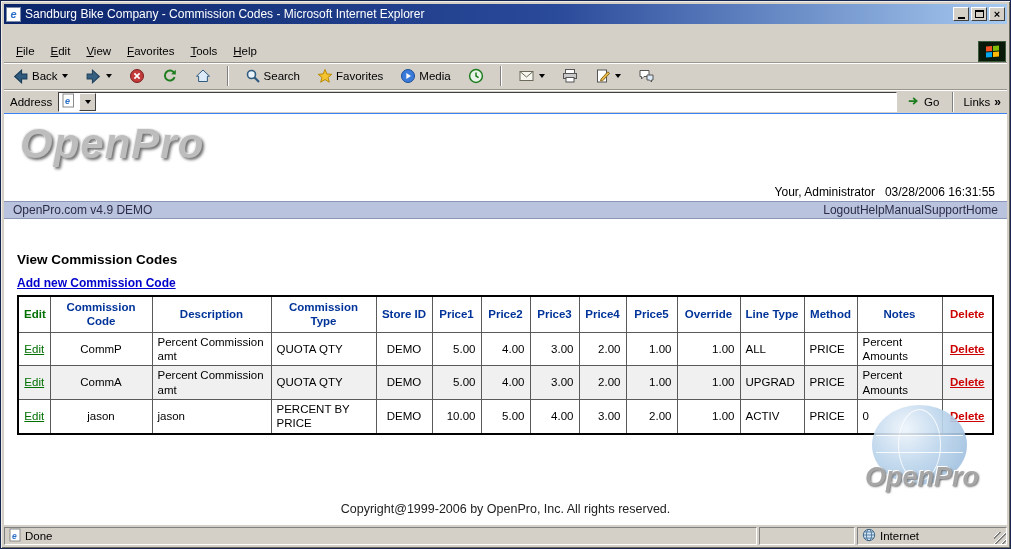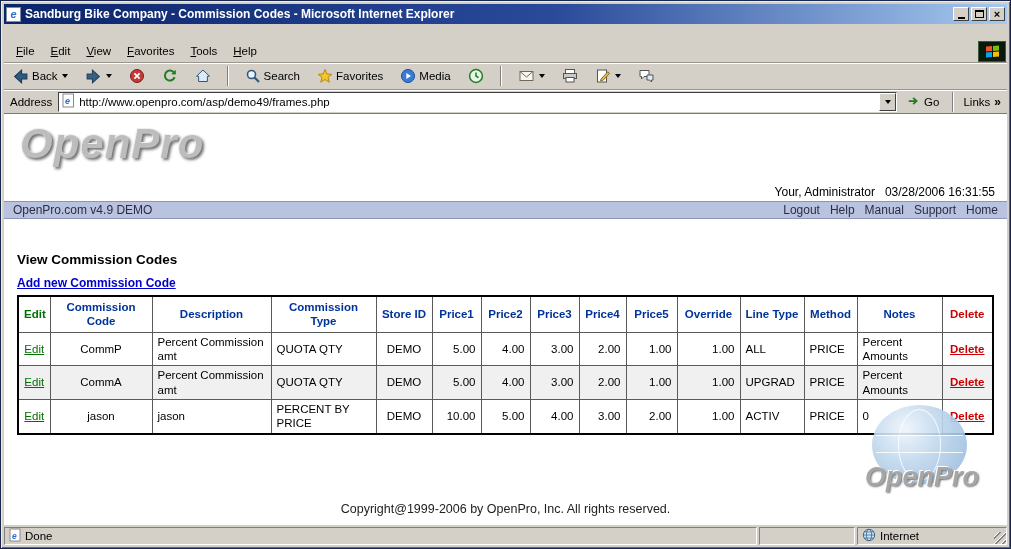--- a/index.html
+++ b/index.html
@@ -8,21 +8,21 @@
   .window { width:1011px; height:549px; background:#d4d0c8; border:1px solid #16264f;
             box-shadow: inset 1px 1px 0 #f0eee8, inset -1px -1px 0 #6a675f;
             padding:3px; display:flex; flex-direction:column; position:relative; }
 
   
   .titlebar { height:20px; flex:none; background:linear-gradient(90deg,#0a246a 0%,#2a4a9a 55%,#a6caf0 100%);
               display:flex; align-items:center; gap:4px; padding:0 2px; }
   .ie-icon { width:15px; height:15px; background:#fff; border:1px solid #7a8aa8; display:flex;
              align-items:center; justify-content:center; font-size:11px; font-weight:bold; font-style:italic;
              color:#2a6fc9; line-height:1; }
-  .title { flex:1; color:#fff; font-size:12px; font-weight:bold; white-space:nowrap; overflow:hidden; }
+  .title { flex:1; color:#fff; font-size:12px; font-weight:normal; white-space:nowrap; overflow:hidden; }
   .winbtns { display:flex; gap:2px; }
   .winbtn { width:16px; height:14px; background:#d4d0c8; border:1px solid; border-color:#fff #404040 #404040 #fff;
             display:flex; align-items:center; justify-content:center; font-size:10px; font-weight:bold; color:#000; cursor:default; }
   .min-glyph { width:7px; height:2px; background:#000; margin-top:7px; }
   .max-glyph { width:9px; height:8px; border:1px solid #000; border-top:2px solid #000; }
   .close-glyph { font-size:11px; line-height:1; }
 
   
   .menubar { height:23px; flex:none; display:flex; align-items:center; padding-left:4px; position:relative;
              border-bottom:1px solid #9a968e; box-shadow:0 1px 0 #fff;margin-top:16px; }
@@ -61,21 +61,21 @@
   .logo-header { padding:6px 0 0 16px; }
   .logo-text { display:inline-block; font-size:42px; font-weight:bold; font-style:italic; letter-spacing:1px;
                color:#bdbdbd; text-shadow:-1px -1px 0 #efefef, 2px 2px 3px #6e6e6e; }
   .userinfo { position:absolute; top:71px; right:12px; font-size:12px; color:#000; white-space:nowrap; }
   .userinfo .dt { margin-left:10px; }
   .navbar { position:absolute; top:87px; left:0; right:0; height:18px; background:#b9c3dd;
             border-top:1px solid #8a96b8; border-bottom:1px solid #8a96b8;
             display:flex; align-items:center; font-size:12px; color:#2c2c46; padding:0 9px; }
   .nav-left { position:relative; z-index:1; }
   .nav-center { position:absolute; left:0; right:0; text-align:center; }
-  .nav-links { margin-left:auto; display:flex; gap:10px; position:relative; z-index:1; }
+  .nav-links { margin-left:auto; display:flex; position:relative; z-index:1; }
   .nav-link { color:#2c2c46; text-decoration:none; cursor:default; }
 
   .main { position:absolute; top:105px; left:0; right:0; bottom:0; }
   .heading { margin:33px 8px 0 13px; font-size:13.5px; font-weight:bold; color:#000; }
   .add-link { display:inline-block; margin:9px 0 5px 13px; font-size:12px; font-weight:bold;
               color:#0000cc; text-decoration:underline; cursor:default; }
 
   table.codes { margin-left:13px; border-collapse:collapse; table-layout:fixed; width:975px;
                 font-size:11.5px; border:2px solid #000; background:#fff; }
   .codes th, .codes td { border:1px solid #5a5a5a; padding:2px 5px; vertical-align:middle; overflow:hidden; }
@@ -261,21 +261,20 @@
     </span>
   </div>
 
   <div class="addressbar">
     <span class="addr-label">Address</span>
     <div class="addr-field">
       <span><svg width="13" height="15" viewBox="0 0 13 15">
             <rect x="1" y="1" width="10.5" height="13" fill="#fff" stroke="#8a8a8a"></rect>
             <text x="3" y="11" font-size="9" font-style="italic" font-weight="bold" fill="#2a6fc9">e</text>
           </svg></span>
-      <input class="addr-input" value="http://www.openpro.com/asp/demo49/frames.php" style="">
       <span class="addr-drop">
           <span class="caret"></span>
         </span>
     </div>
     <span class="go-btn">
       <span><svg width="14" height="14" viewBox="0 0 16 16">
             <path d="M2 8 H10 M7 4.5 L11 8 L7 11.5" stroke="#1e7d1e" stroke-width="2" fill="none"></path>
           </svg></span>
       <span>Go</span>
     </span>

